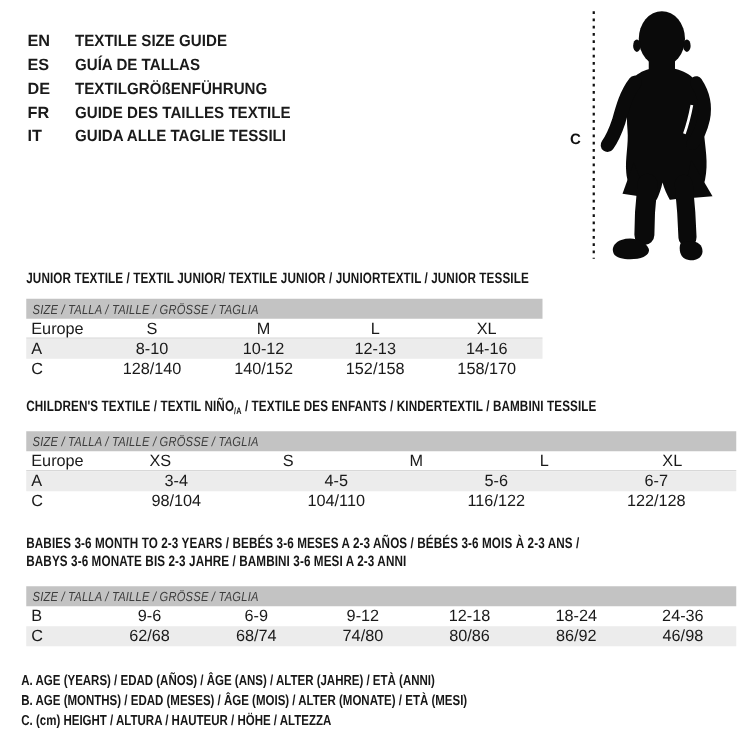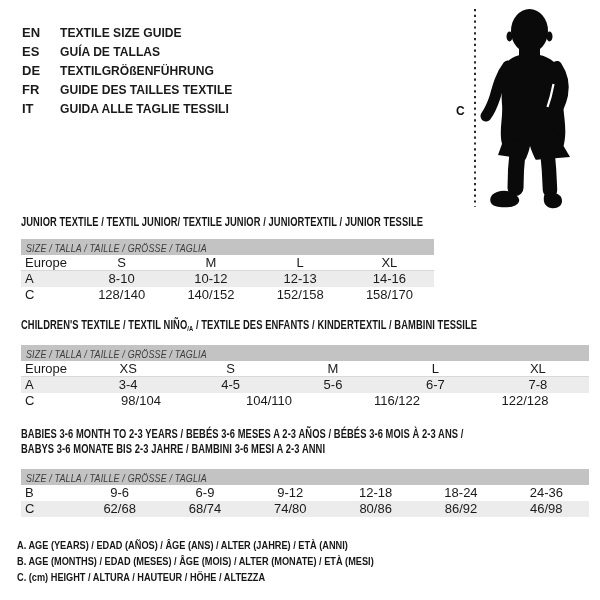--- a/index.html
+++ b/index.html
@@ -161,21 +161,20 @@
         <span class="tcell">M</span>
         <span class="tcell">L</span>
         <span class="tcell">XL</span>
       </div>
       <div class="trow alt">
         <span class="tlabel">A</span>
         <span class="tcell">3-4</span>
         <span class="tcell">4-5</span>
         <span class="tcell">5-6</span>
         <span class="tcell">6-7</span>
-        <span class="tcell">7-8</span>
       </div>
       <div class="trow">
         <span class="tlabel">C</span>
         <span class="tcell">98/104</span>
         <span class="tcell">104/110</span>
         <span class="tcell">116/122</span>
         <span class="tcell">122/128</span>
       </div>
     </div>
   </div>

